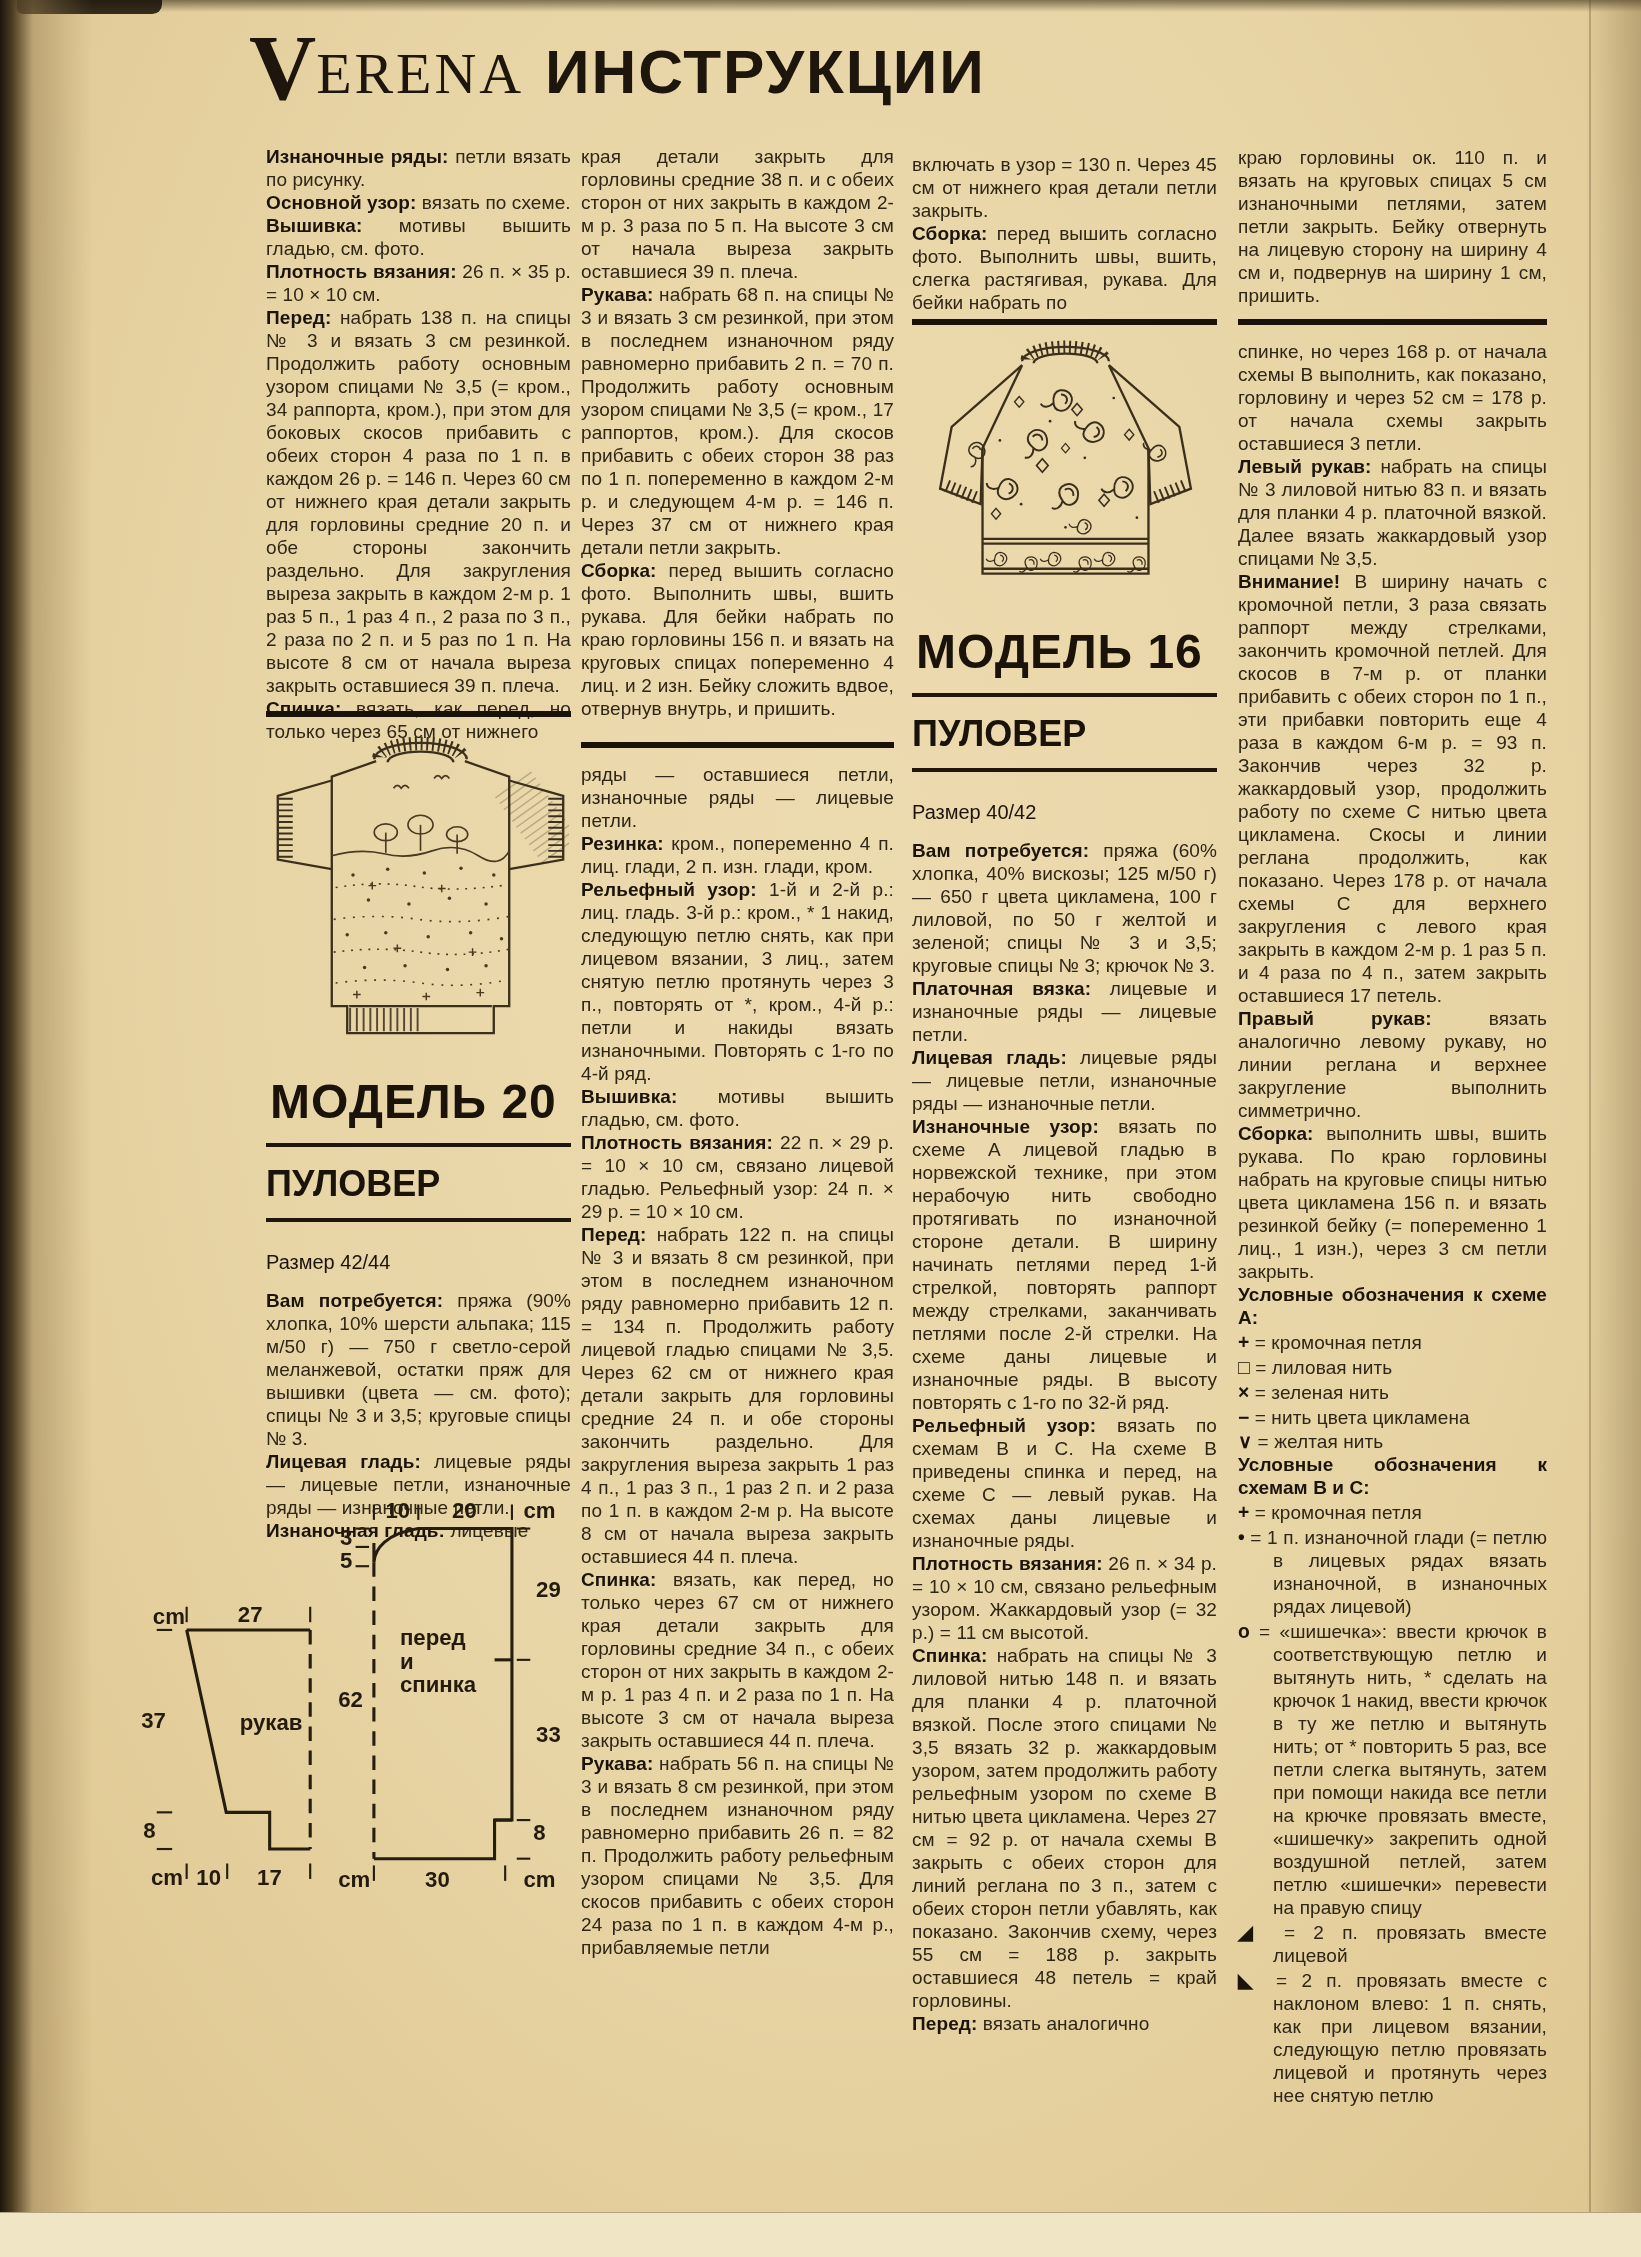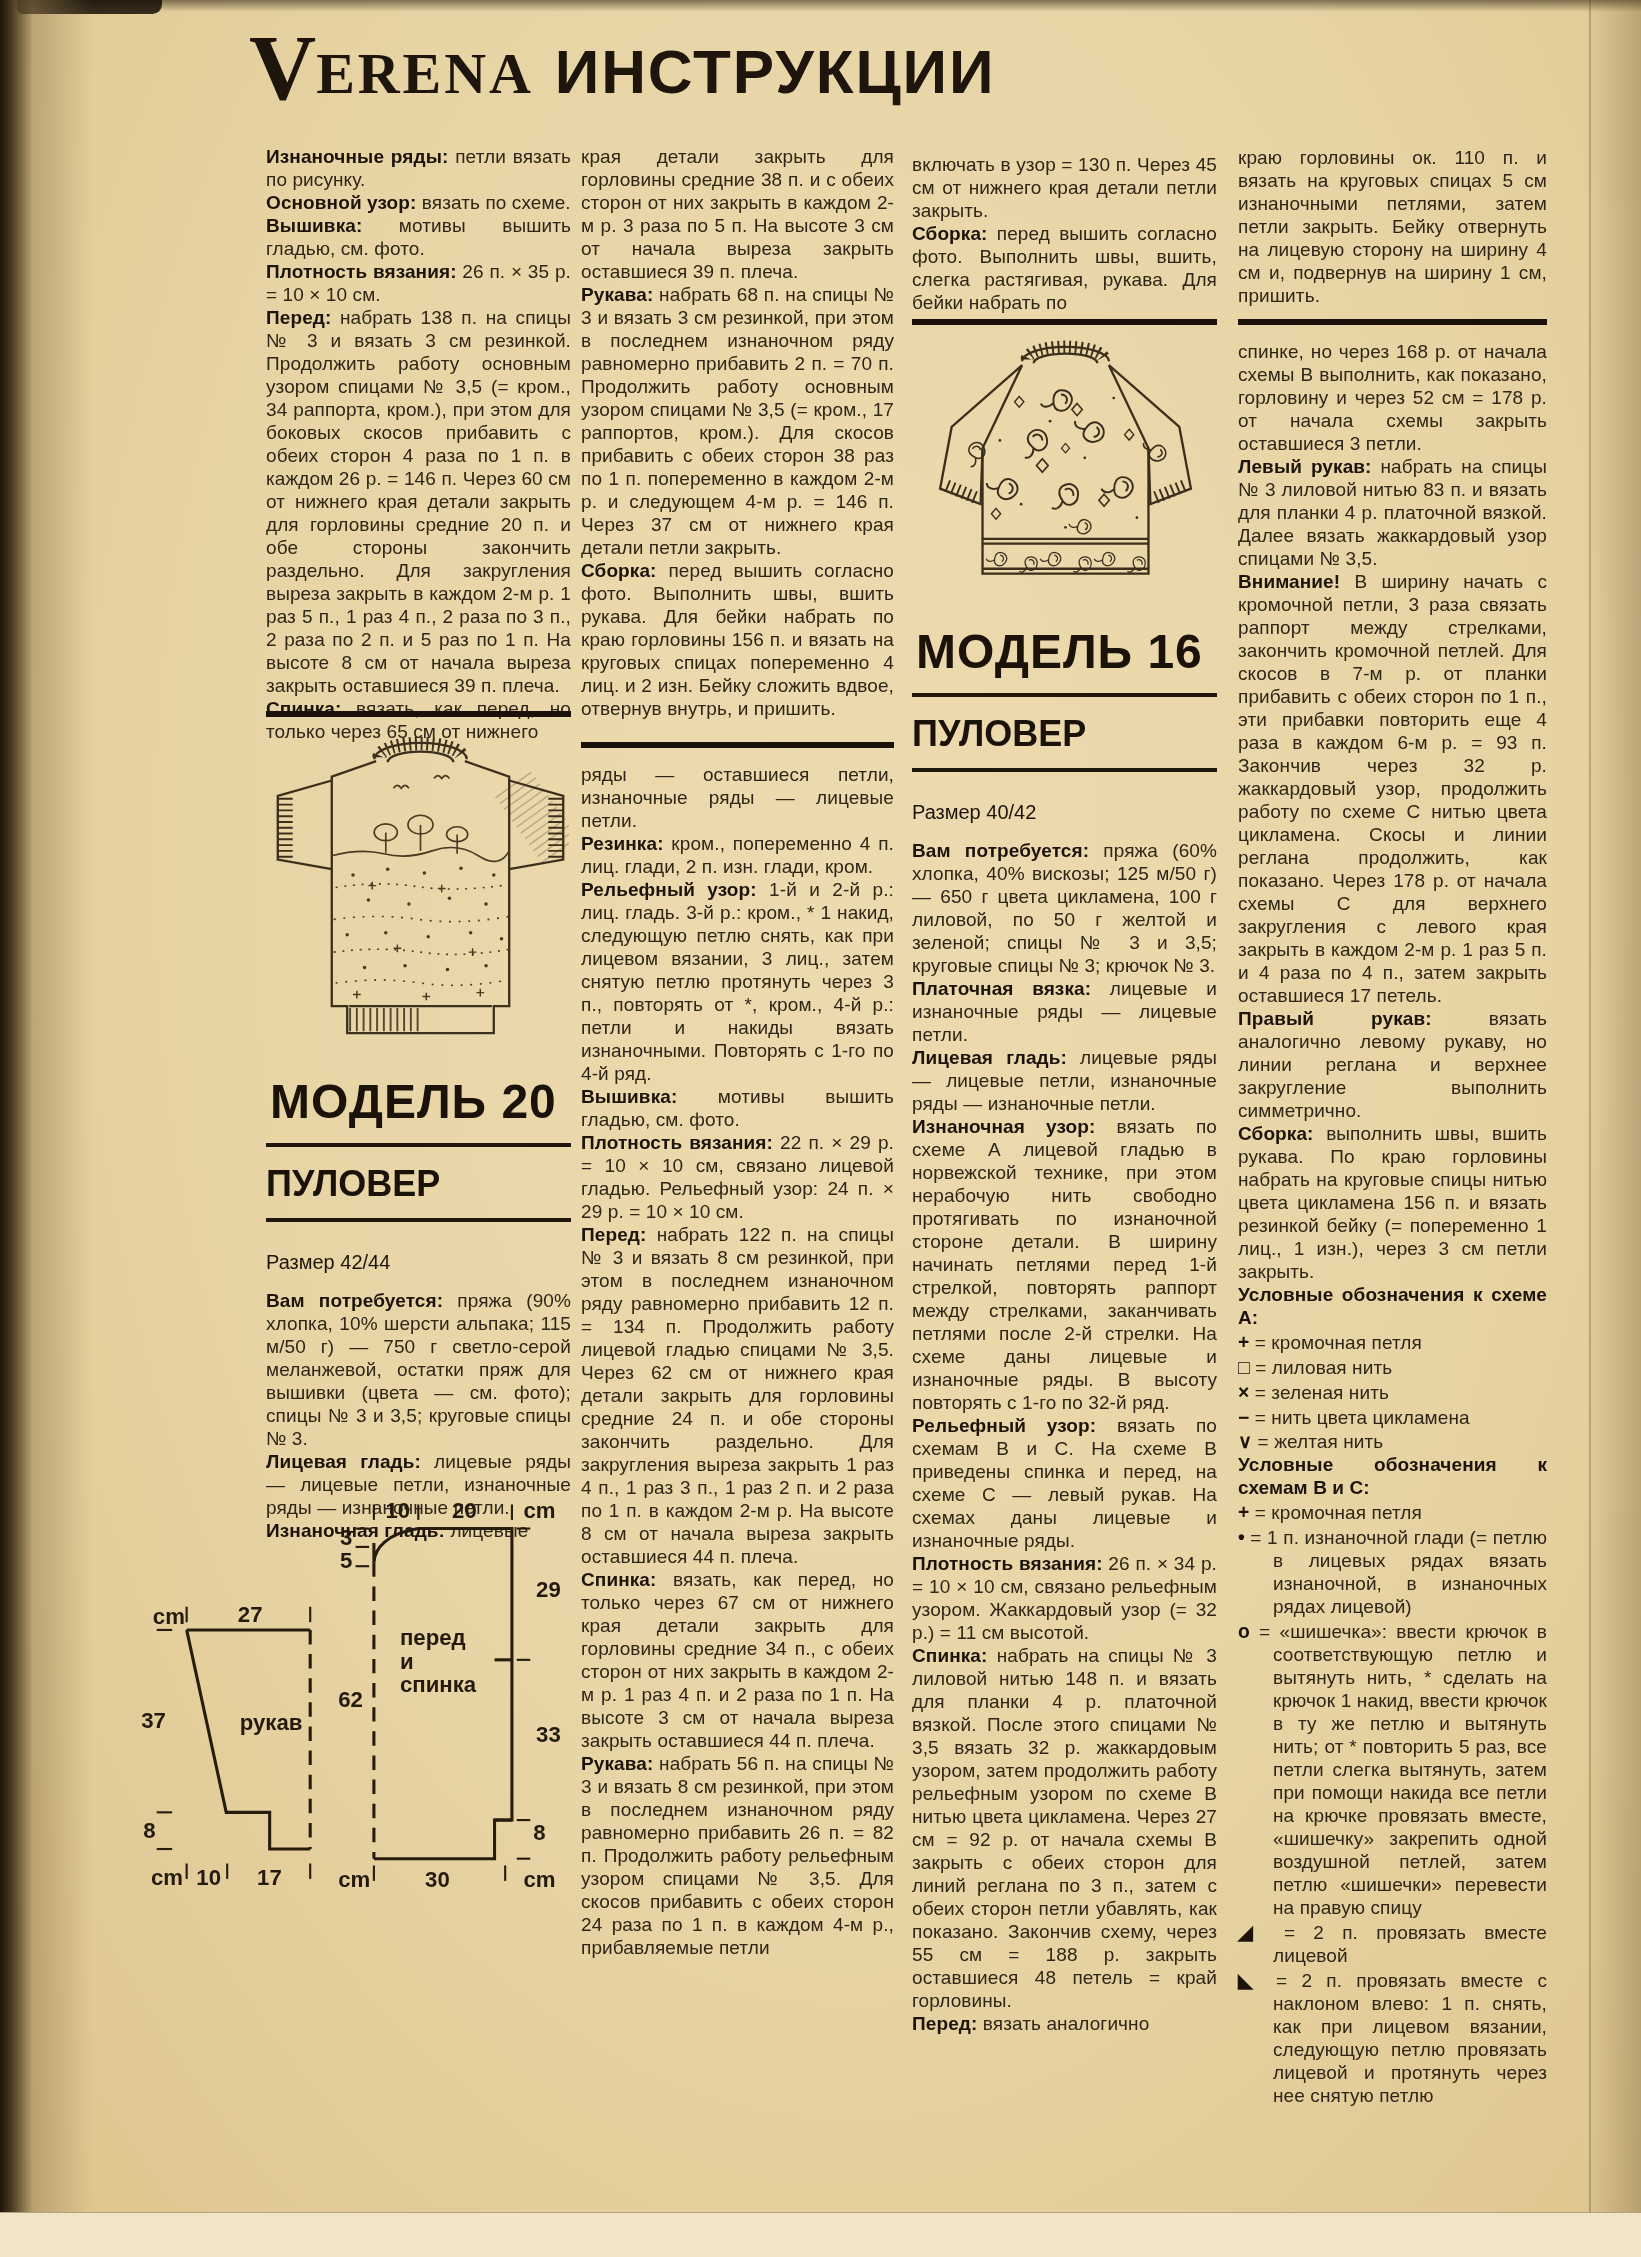--- a/index.html
+++ b/index.html
@@ -11,21 +11,21 @@
   .edge-top{position:absolute;top:0;left:0;right:0;height:11.6px;pointer-events:none;
     background:linear-gradient(180deg,rgba(40,30,12,.55),rgba(40,30,12,0));}
   .corner-smudge{position:absolute;left:17.4px;top:0;width:145px;height:13.5px;background:#150e06;border-radius:0 0 9.7px 5.8px;opacity:.85;}
   .edge-right{position:absolute;right:0;top:0;bottom:44px;width:56px;pointer-events:none;
     background:linear-gradient(270deg,rgba(110,88,50,.35),rgba(110,88,50,0));}
   .crease-right{position:absolute;right:50px;top:0;bottom:44px;width:1.9px;background:rgba(90,70,40,.3);}
   .edge-bottom{position:absolute;left:0;right:0;bottom:0;height:44px;background:#f0e6c5;border-top:1.9px solid rgba(100,80,45,.45);}
 
   .hdr{position:absolute;left:249px;top:21px;white-space:nowrap;color:#1e160c;}
   .hdr .v{font-family:"Liberation Serif",serif;font-weight:bold;font-size:93px;line-height:93px;vertical-align:-5.8px;}
-  .hdr .erena{font-family:"Liberation Serif",serif;font-weight:bold;font-size:58px;letter-spacing:2.9px;}
+  .hdr .erena{font-family:"Liberation Serif",serif;font-weight:normal;font-size:58px;letter-spacing:2.9px;}
   .hdr .instr{font-size:62px;font-weight:bold;letter-spacing:1.9px;margin-left:21px;}
 
   .col{position:absolute;}
   .para{margin:0;font-size:19px;line-height:23px;text-align:justify;letter-spacing:0.1px;}
   .para b{color:#1c140a;}
   .sym{padding-left:35px;text-indent:-35px;margin-top:1.9px;}
   .sym .g{font-size:19.3px;}
   .divider{position:absolute;height:5.8px;background:#1a1208;}
   .model-h{font-size:48px;font-weight:bold;letter-spacing:1px;color:#1b130a;margin:4px;}
   .rule-thick{height:4.8px;background:#1f170c;margin:13.5px 0 15.4px;}
@@ -284,21 +284,21 @@
   <div class="col" style="left:912px;top:620px;width:305px">
     <p class="model-h">МОДЕЛЬ 16</p>
     <div class="rule-thick"></div>
     <p class="type-h">ПУЛОВЕР</p>
     <div class="rule-thin"></div>
     <p class="size-h">Размер 40/42</p>
     <div>
         <p class="para"><b>Вам потребуется:</b> пряжа (60% хлопка, 40% вискозы; 125 м/50 г) — 650 г цвета цикламена, 100 г лиловой, по 50 г желтой и зеленой; спицы № 3 и 3,5; круговые спицы № 3; крючок № 3.</p>
         <p class="para"><b>Платочная вязка:</b> лицевые и изнаночные ряды — лицевые петли.</p>
         <p class="para"><b>Лицевая гладь:</b> лицевые ряды — лицевые петли, изнаночные ряды — изнаночные петли.</p>
-        <p class="para"><b>Изнаночная узор:</b> вязать по схеме А лицевой гладью в норвежской технике, при этом нерабочую нить свободно протягивать по изнаночной стороне детали. В ширину начинать петлями перед 1-й стрелкой, повторять раппорт между стрелками, заканчивать петлями после 2-й стрелки. На схеме даны лицевые и изнаночные ряды. В высоту повторять с 1-го по 32-й ряд.</p>
+        <p class="para"><b>Изнаночные узор:</b> вязать по схеме А лицевой гладью в норвежской технике, при этом нерабочую нить свободно протягивать по изнаночной стороне детали. В ширину начинать петлями перед 1-й стрелкой, повторять раппорт между стрелками, заканчивать петлями после 2-й стрелки. На схеме даны лицевые и изнаночные ряды. В высоту повторять с 1-го по 32-й ряд.</p>
         <p class="para"><b>Рельефный узор:</b> вязать по схемам В и С. На схеме В приведены спинка и перед, на схеме С — левый рукав. На схемах даны лицевые и изнаночные ряды.</p>
         <p class="para"><b>Плотность вязания:</b> 26 п. × 34 р. = 10 × 10 см, связано рельефным узором. Жаккардовый узор (= 32 р.) = 11 см высотой.</p>
         <p class="para"><b>Спинка:</b> набрать на спицы № 3 лиловой нитью 148 п. и вязать для планки 4 р. платочной вязкой. После этого спицами № 3,5 вязать 32 р. жаккардовым узором, затем продолжить работу рельефным узором по схеме В нитью цвета цикламена. Через 27 см = 92 р. от начала схемы В закрыть с обеих сторон для линий реглана по 3 п., затем с обеих сторон петли убавлять, как показано. Закончив схему, через 55 см = 188 р. закрыть оставшиеся 48 петель = край горловины.</p>
         <p class="para"><b>Перед:</b> вязать аналогично</p>
       </div>
   </div>
 
   <div class="col" style="left:1238px;top:146px;width:309px">
       <p class="para">краю горловины ок. 110 п. и вязать на круговых спицах 5 см изнаночными петлями, затем петли закрыть. Бейку отвернуть на лицевую сторону на ширину 4 см и, подвернув на ширину 1 см, пришить.</p>
     </div>

